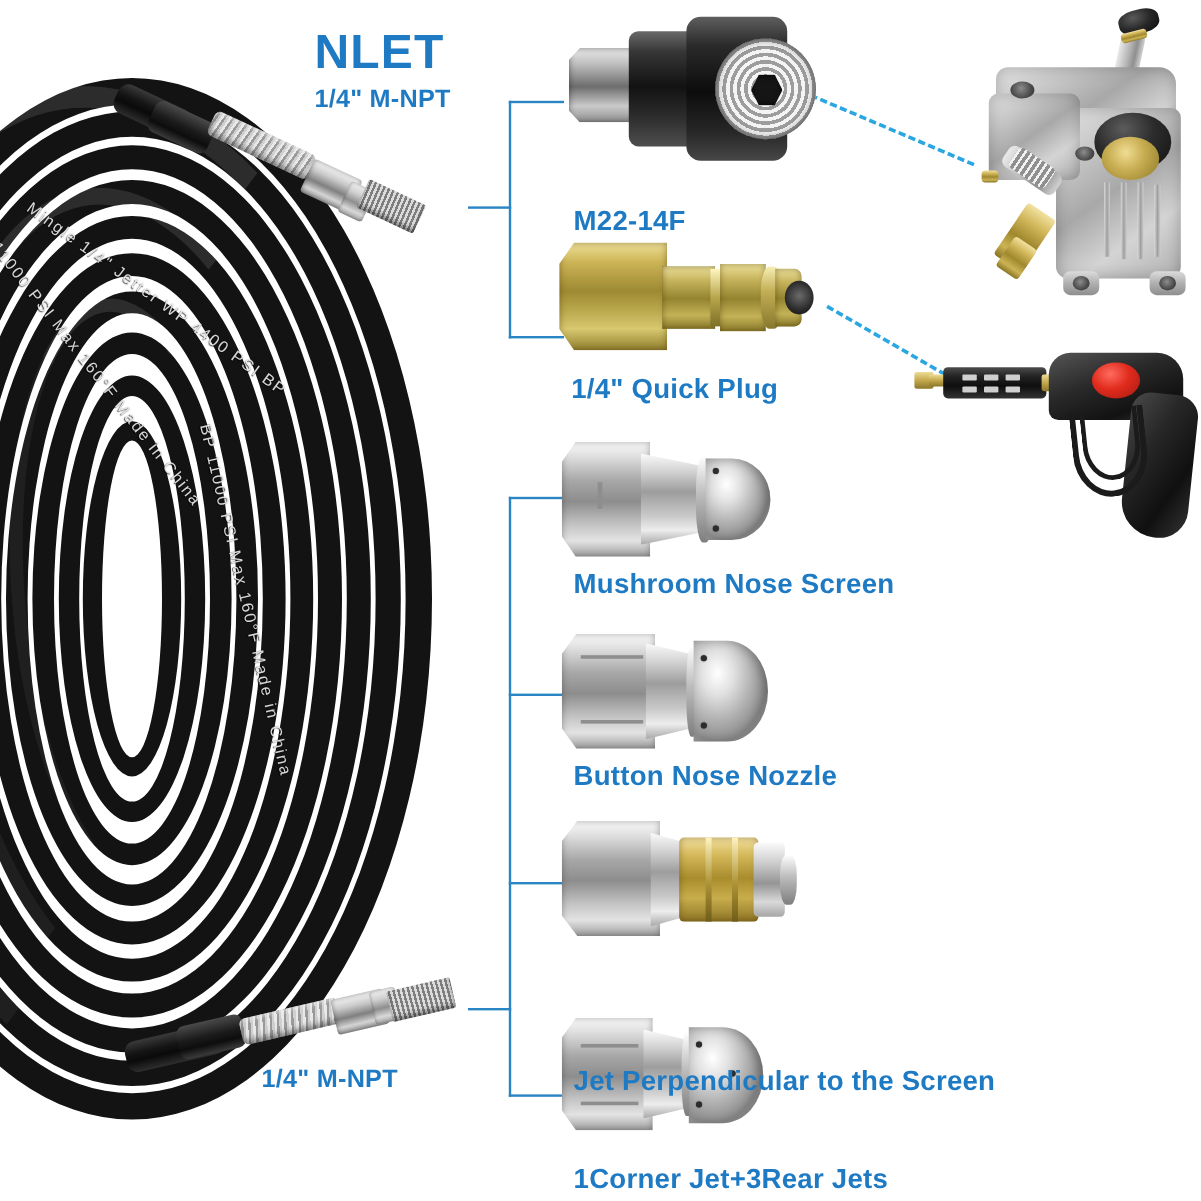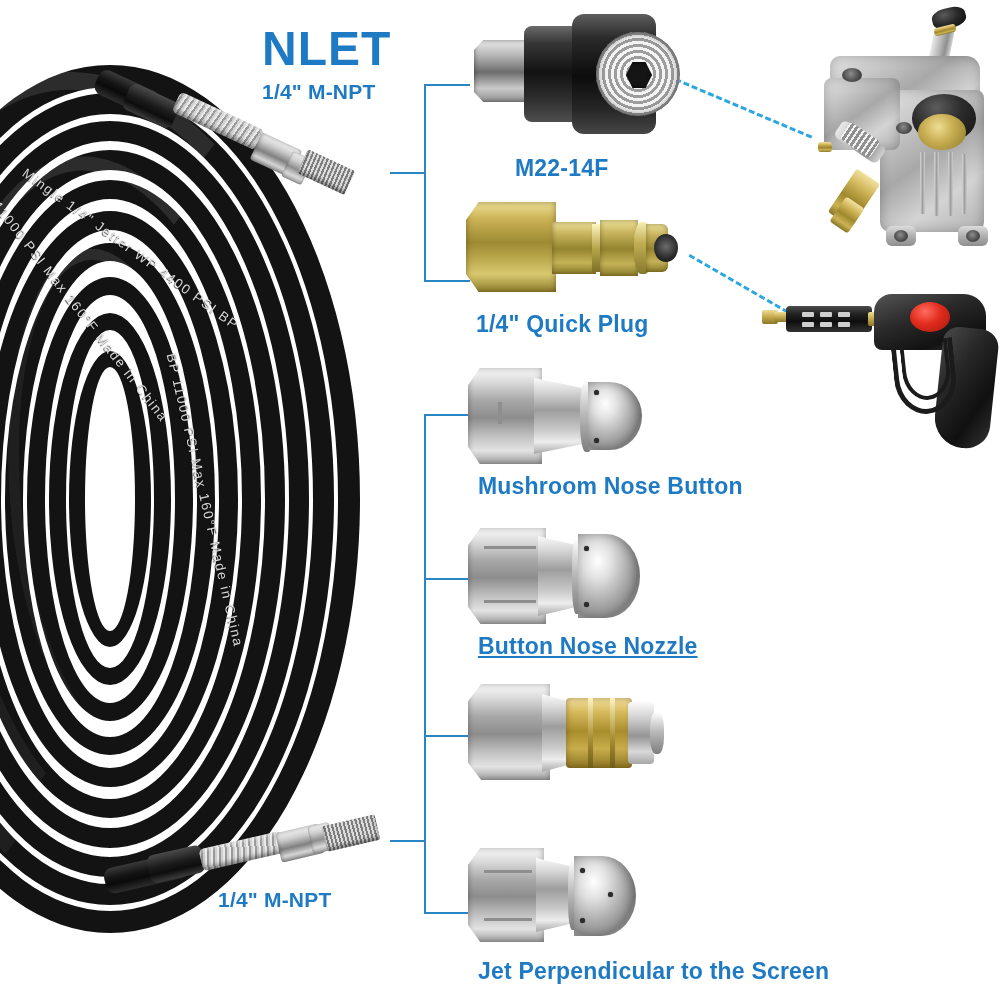--- a/index.html
+++ b/index.html
@@ -19,21 +19,21 @@
 
   
   .abs { position: absolute; }
   .lbl {
     color: #1f7ac4;
     font-weight: bold;
     letter-spacing: .2px;
     white-space: pre;
     line-height: 1.12;
   }
-  .lbl-big { font-size: 48px; letter-spacing: 1px; }
+  .lbl-big { font-size: 40px; letter-spacing: 1px; }
   .lbl-sub { font-size: 21px; }
   .lbl-item { font-size: 23px; }
 
   
   .ln { position: absolute; background: #2a85c4; }
   .ln-h { height: 2px; }
   .ln-v { width: 2px; }
 
   .dash {
     position: absolute;
@@ -397,21 +397,21 @@
 
   <div class="part" style="left:468px; top:10px; width:210px; height:126px;">
     <div class="m22-hex" style="left:6px;  top:30px; width:58px; height:62px;
          clip-path:polygon(0 16%,16% 0,100% 0,100% 100%,16% 100%,0 84%);"></div>
     <div class="m22-body" style="left:56px; top:16px; width:62px; height:96px;"></div>
     <div class="m22-collar" style="left:104px;top:4px;  width:84px; height:120px;"></div>
     <div class="m22-face" style="left:128px;top:22px; width:84px; height:84px;"></div>
     <div class="m22-hexhole" style="left:158px;top:52px; width:26px; height:26px;
          clip-path:polygon(25% 0,75% 0,100% 50%,75% 100%,25% 100%,0 50%);"></div>
   </div>
-  <div class="lbl lbl-item abs" style="left:478px; top:156px;margin-left:37px;">M22-14F</div>
+  <div class="lbl lbl-item abs" style="left:478px; top:172px;">M22-14F</div>
 
   <div class="part" style="left:466px; top:196px; width:220px; height:102px;">
     <div class="qp-hex" style="left:0px; top:6px; width:90px; height:90px;
          clip-path:polygon(0 20%,14% 0,100% 0,100% 100%,14% 100%,0 80%);"></div>
     <div class="qp-seg" style="left:86px;  top:26px; width:44px; height:52px;"></div>
     <div class="qp-groove" style="left:126px; top:28px; width:10px; height:48px;"></div>
     <div class="qp-seg" style="left:134px; top:24px; width:38px; height:56px;"></div>
     <div class="qp-tipring" style="left:168px;top:26px; width:18px; height:52px;"></div>
     <div class="qp-seg" style="left:180px; top:28px; width:22px; height:48px; border-radius:0 6px 6px 0;"></div>
     <div class="qp-bore" style="left:188px; top:38px; width:24px; height:28px;"></div>
@@ -422,35 +422,35 @@
     <div class="nz-hex" style="left:0px; top:4px; width:74px; height:96px;
          clip-path:polygon(0 18%,16% 0,100% 0,100% 100%,16% 100%,0 82%);"></div>
     <div class="nz-slot" style="left:30px; top:38px; width:4px; height:22px;"></div>
     <div class="nz-taper" style="left:66px; top:14px; width:52px; height:76px;
          clip-path:polygon(0 0,100% 14%,100% 86%,0 100%);"></div>
     <div class="nz-ring" style="left:112px;top:16px; width:14px; height:72px; border-radius:40%;"></div>
     <div class="nz-dome" style="left:120px;top:18px; width:54px; height:68px; border-radius:0 60% 60% 0 / 0 50% 50% 0;"></div>
     <div class="nz-jet" style="left:126px;top:26px; width:5px; height:5px;"></div>
     <div class="nz-jet" style="left:126px;top:74px; width:5px; height:5px;"></div>
   </div>
-  <div class="lbl lbl-item abs" style="left:478px; top:474px;">Mushroom Nose Button</div>
+  <div class="lbl lbl-item abs" style="left:478px; top:474px;">Mushroom Nose Screen</div>
 
   <div class="part" style="left:468px; top:524px; width:180px; height:104px;">
     <div class="nz-hex" style="left:0px; top:4px; width:78px; height:96px;
          clip-path:polygon(0 18%,16% 0,100% 0,100% 100%,16% 100%,0 82%);"></div>
     <div class="nz-slot" style="left:16px; top:22px; width:52px; height:3px;"></div>
     <div class="nz-slot" style="left:16px; top:76px; width:52px; height:3px;"></div>
     <div class="nz-taper" style="left:70px; top:12px; width:40px; height:80px;
          clip-path:polygon(0 0,100% 12%,100% 88%,0 100%);"></div>
     <div class="nz-ring" style="left:104px;top:14px; width:10px; height:76px; border-radius:40%;"></div>
     <div class="nz-dome" style="left:110px;top:10px; width:62px; height:84px; border-radius:0 55% 55% 0 / 0 50% 50% 0;"></div>
     <div class="nz-jet" style="left:116px;top:22px; width:5px; height:5px;"></div>
     <div class="nz-jet" style="left:116px;top:78px; width:5px; height:5px;"></div>
   </div>
-  <div class="lbl lbl-item abs" style="left:478px; top:634px;text-decoration:underline;">Button Nose Nozzle</div>
+  <div class="lbl lbl-item abs" style="left:478px; top:634px;">Button Nose Nozzle</div>
 
   <div class="part" style="left:468px; top:678px; width:200px; height:108px;">
     <div class="nz-hex" style="left:0px; top:6px; width:82px; height:96px;
          clip-path:polygon(0 18%,16% 0,100% 0,100% 100%,16% 100%,0 82%);"></div>
     <div class="nz-taper" style="left:74px; top:16px; width:28px; height:78px;
          clip-path:polygon(0 0,100% 10%,100% 90%,0 100%);"></div>
     <div class="nz-brass" style="left:98px;  top:20px; width:66px; height:70px; border-radius:4px;"></div>
     <div class="nz-brass-groove" style="left:120px; top:20px; width:5px; height:70px;"></div>
     <div class="nz-brass-groove" style="left:142px; top:20px; width:5px; height:70px;"></div>
     <div class="nz-steelcap" style="left:160px; top:24px; width:26px; height:62px;"></div>
@@ -463,21 +463,22 @@
     <div class="nz-slot" style="left:16px; top:24px; width:48px; height:3px;"></div>
     <div class="nz-slot" style="left:16px; top:72px; width:48px; height:3px;"></div>
     <div class="nz-taper" style="left:68px; top:12px; width:38px; height:74px;
          clip-path:polygon(0 0,100% 12%,100% 88%,0 100%);"></div>
     <div class="nz-ring" style="left:100px;top:14px; width:10px; height:70px; border-radius:40%;"></div>
     <div class="nz-dome" style="left:106px;top:10px; width:62px; height:80px; border-radius:0 55% 55% 0 / 0 50% 50% 0;"></div>
     <div class="nz-jet" style="left:112px;top:22px; width:5px; height:5px;"></div>
     <div class="nz-jet" style="left:112px;top:72px; width:5px; height:5px;"></div>
     <div class="nz-jet" style="left:140px;top:46px; width:5px; height:5px;"></div>
   </div>
-  <div class="lbl lbl-item abs" style="left:478px; top:959px;">Jet Perpendicular to the Screen</div>
+  <div class="lbl lbl-item abs" style="left:478px; top:888px;">Jet Perpendicular to the Screen</div>
+  <div class="lbl lbl-item abs" style="left:478px; top:970px;">1Corner Jet+3Rear Jets</div>
 
   <div class="part" style="left:800px; top:4px; width:198px; height:262px;">
 
     <div class="pump-pipe" style="left:128px; top:22px; width:20px; height:72px; transform:rotate(12deg);"></div>
     <div class="pump-blackcap" style="left:132px; top:4px;  width:34px; height:20px; transform:rotate(-14deg);"></div>
     <div class="pump-brasself" style="left:134px; top:22px; width:22px; height:8px;  transform:rotate(-14deg);"></div>
 
     <div class="pump-body" style="left:30px;  top:52px;  width:150px; height:78px; border-radius:10px 14px 6px 6px;"></div>
     <div class="pump-body" style="left:80px;  top:86px;  width:104px; height:142px; border-radius:8px 8px 10px 10px;"></div>
     <div class="pump-body" style="left:24px;  top:74px;  width:76px;  height:72px; border-radius:8px;"></div>

